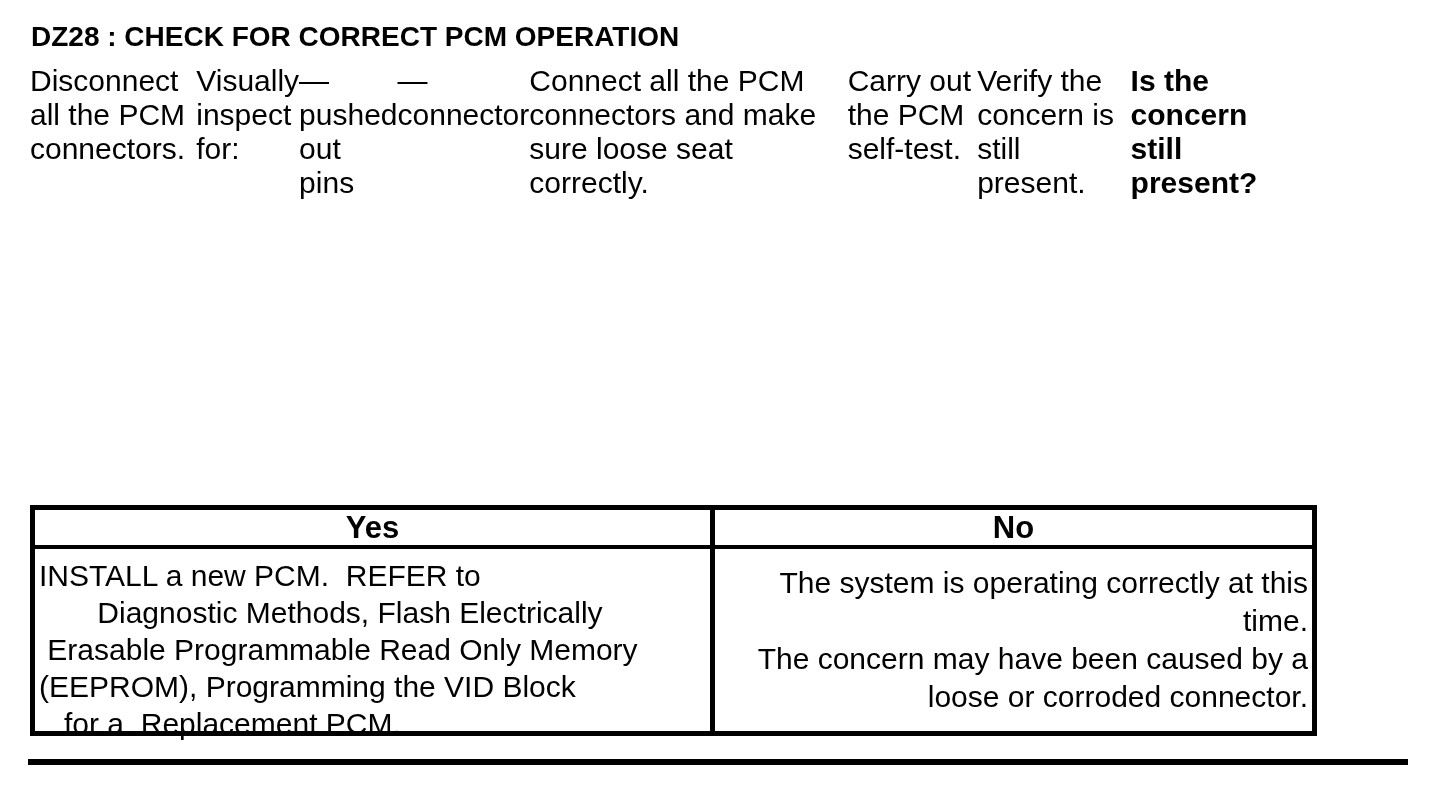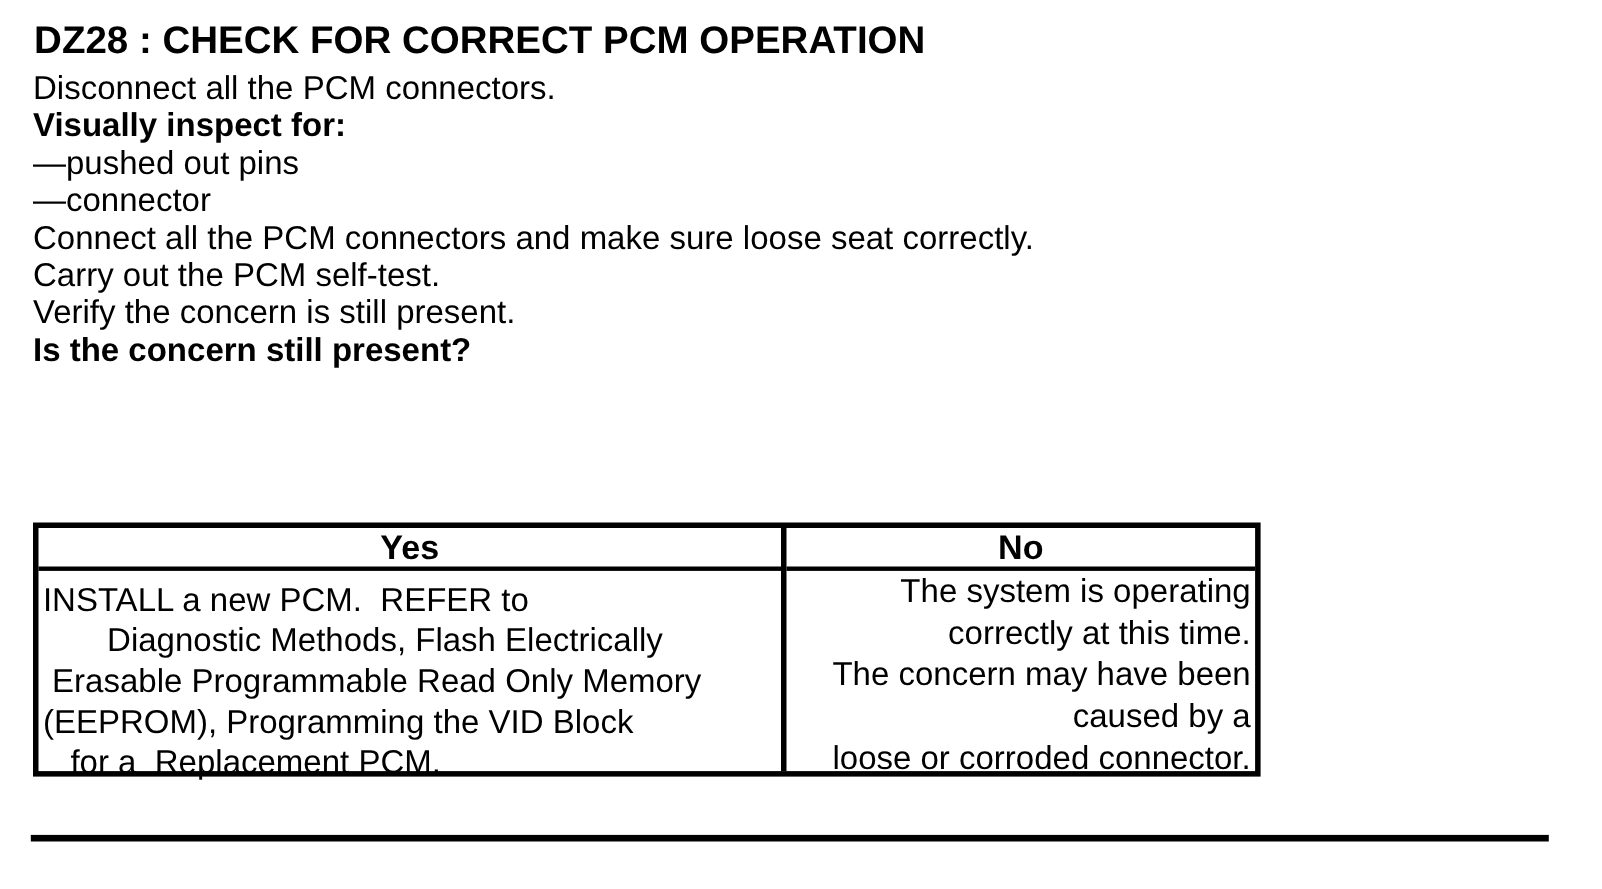--- a/index.html
+++ b/index.html
@@ -14,54 +14,54 @@
     color: #000000;
     font-family: "Liberation Sans", sans-serif;
     overflow: hidden;
   }
 
   
   .doc-title {
     position: absolute;
     left: 31px;
     top: 21px;
-    font-size: 35px;
+    font-size: 28px;
     line-height: 32px;
     font-weight: bold;
     white-space: nowrap;
   }
 
   
   .steps {
     position: absolute;
     left: 30px;
     top: 60px;
     padding-top: 4px;
     width: 1240px;
     display: flex;
-    flex-direction: column;
+    flex-direction: row;
     font-size: 30px;
     line-height: 34px;
   }
   .steps p { margin: 0; white-space: pre-wrap; }
   .st-0 { margin-bottom: 13px; }
-  .st-1 { margin-bottom: 0; font-weight: bold; }
+  .st-1 { margin-bottom: 0; }
   .st-2 { margin: 6px 0 0 31px; }
   .st-3 { margin: 0 0 13px 31px; }
   .st-4 { margin: 6px 0 13px 0; }
   .st-5 { margin-bottom: 13px; }
   .st-6 { margin-bottom: 13px; }
   .question { font-weight: bold; }
 
   
   .decision-table {
     position: absolute;
     left: 30px;
-    top: 475px;
-    width: 1116px;
+    top: 505px;
+    width: 1287px;
     height: 231px;
     box-sizing: border-box;
     border: 5px solid #000000;
     display: flex;
   }
   .col {
     display: flex;
     flex-direction: column;
     box-sizing: border-box;
   }

